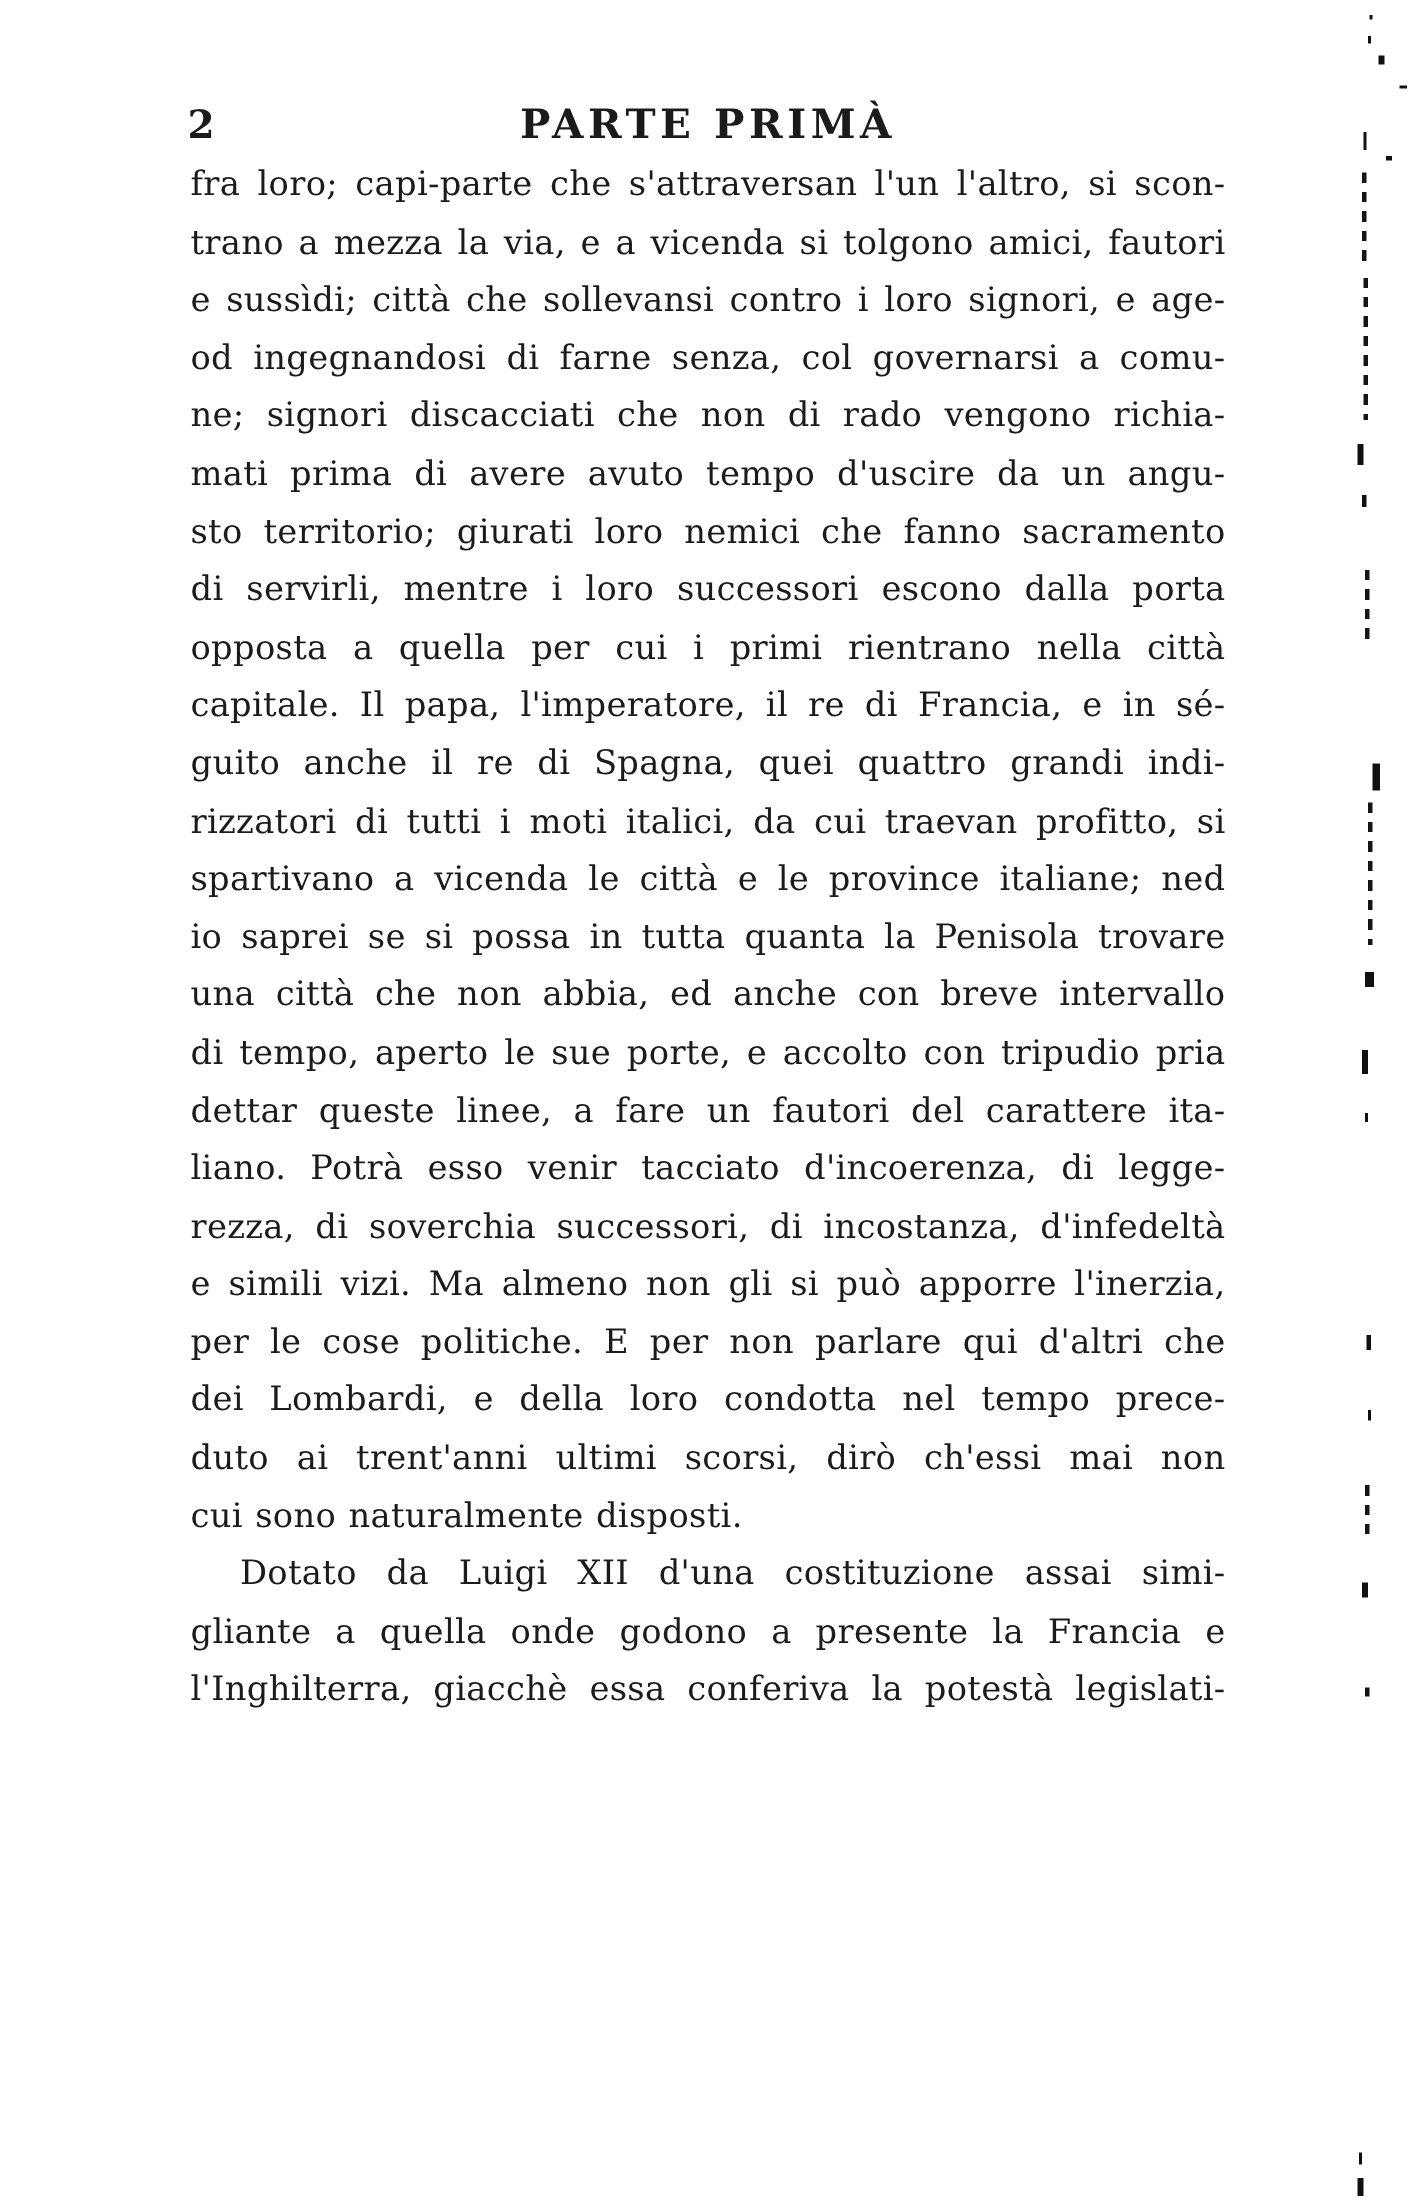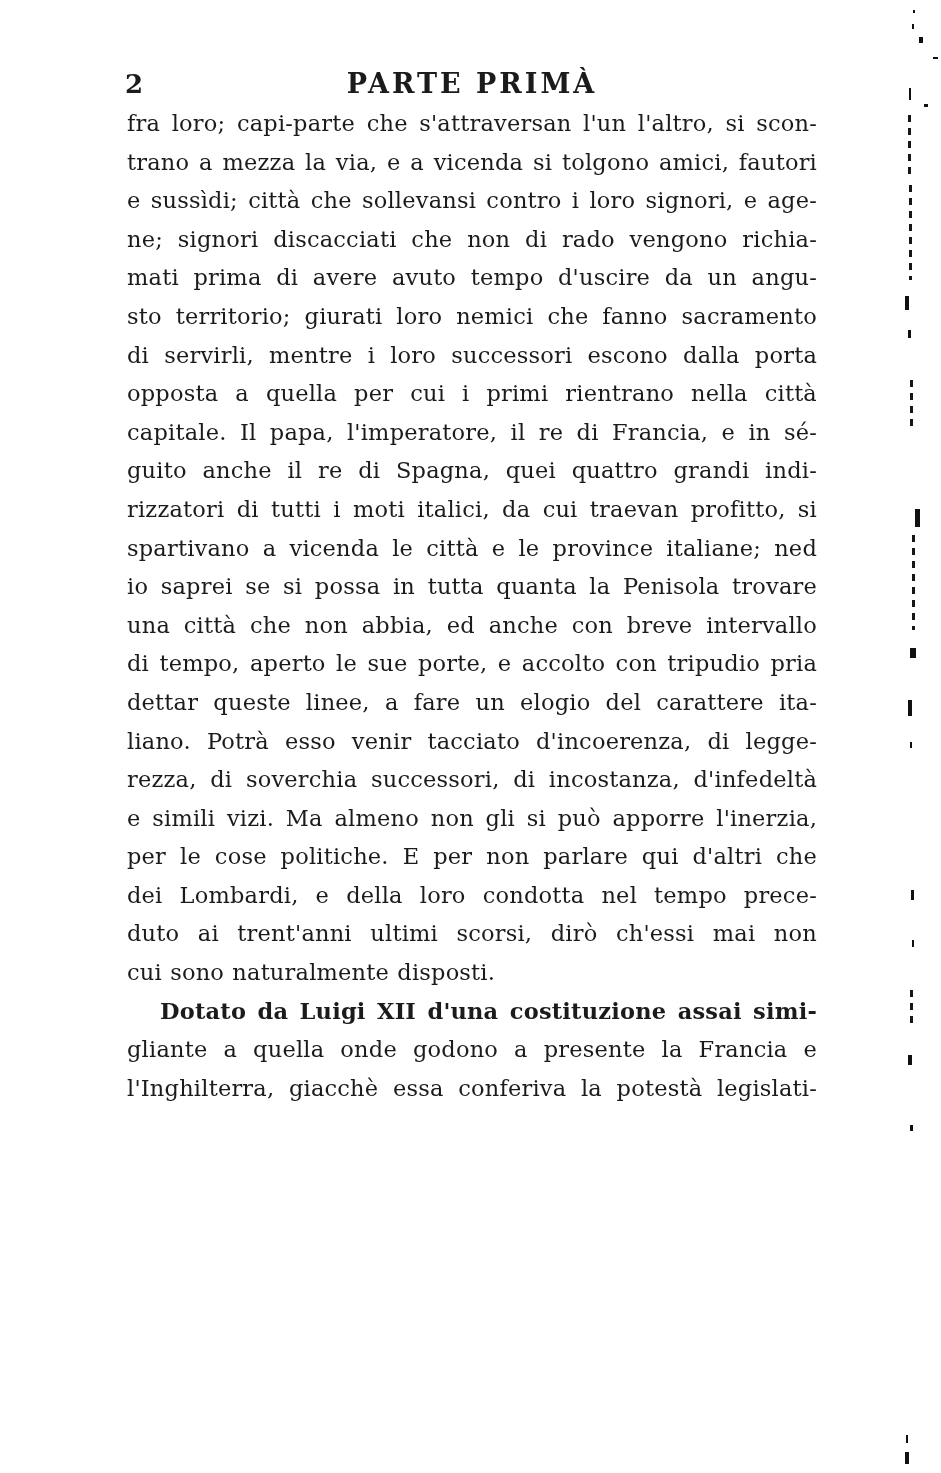--- a/index.html
+++ b/index.html
@@ -55,21 +55,20 @@
     text-align: justify;
     text-align-last: justify;
     white-space: nowrap;
   }
   .text-line.last-line {
     text-align: left;
     text-align-last: left;
   }
   .text-line.indented {
     padding-left: 33px;
-    font-weight: bold;
   }
   
   .speck {
     position: absolute;
     background: #111;
   }
   .binding-streak {
     position: absolute;
     width: 3px;
     background-image: repeating-linear-gradient(
@@ -84,33 +83,34 @@
   <div class="page-header">
     <div class="page-number">2</div>
     <div class="running-head">PARTE PRIMÀ</div>
   </div>
 
   <div class="page-body">
       <div class="paragraph">
         <div class="text-line">fra loro; capi-parte che s'attraversan l'un l'altro, si scon-</div>
         <div class="text-line">trano a mezza la via, e a vicenda si tolgono amici, fautori</div>
         <div class="text-line">e sussìdi; città che sollevansi contro i loro signori, e age-</div>
+        <div class="text-line">od ingegnandosi di farne senza, col governarsi a comu-</div>
         <div class="text-line">ne; signori discacciati che non di rado vengono richia-</div>
         <div class="text-line">mati prima di avere avuto tempo d'uscire da un angu-</div>
         <div class="text-line">sto territorio; giurati loro nemici che fanno sacramento</div>
         <div class="text-line">di servirli, mentre i loro successori escono dalla porta</div>
         <div class="text-line">opposta a quella per cui i primi rientrano nella città</div>
         <div class="text-line">capitale. Il papa, l'imperatore, il re di Francia, e in sé-</div>
         <div class="text-line">guito anche il re di Spagna, quei quattro grandi indi-</div>
         <div class="text-line">rizzatori di tutti i moti italici, da cui traevan profitto, si</div>
         <div class="text-line">spartivano a vicenda le città e le province italiane; ned</div>
         <div class="text-line">io saprei se si possa in tutta quanta la Penisola trovare</div>
         <div class="text-line">una città che non abbia, ed anche con breve intervallo</div>
         <div class="text-line">di tempo, aperto le sue porte, e accolto con tripudio pria</div>
-        <div class="text-line">dettar queste linee, a fare un elogio del carattere ita-</div>
+        <div class="text-line">dettar queste linee, a fare un fautori del carattere ita-</div>
         <div class="text-line">liano. Potrà esso venir tacciato d'incoerenza, di legge-</div>
         <div class="text-line">rezza, di soverchia successori, di incostanza, d'infedeltà</div>
         <div class="text-line">e simili vizi. Ma almeno non gli si può apporre l'inerzia,</div>
         <div class="text-line">per le cose politiche. E per non parlare qui d'altri che</div>
         <div class="text-line">dei Lombardi, e della loro condotta nel tempo prece-</div>
         <div class="text-line">duto ai trent'anni ultimi scorsi, dirò ch'essi mai non</div>
         <div class="text-line last-line">cui sono naturalmente disposti.</div>
       </div>
       <div class="paragraph">
         <div class="text-line indented">Dotato da Luigi XII d'una costituzione assai simi-</div>

